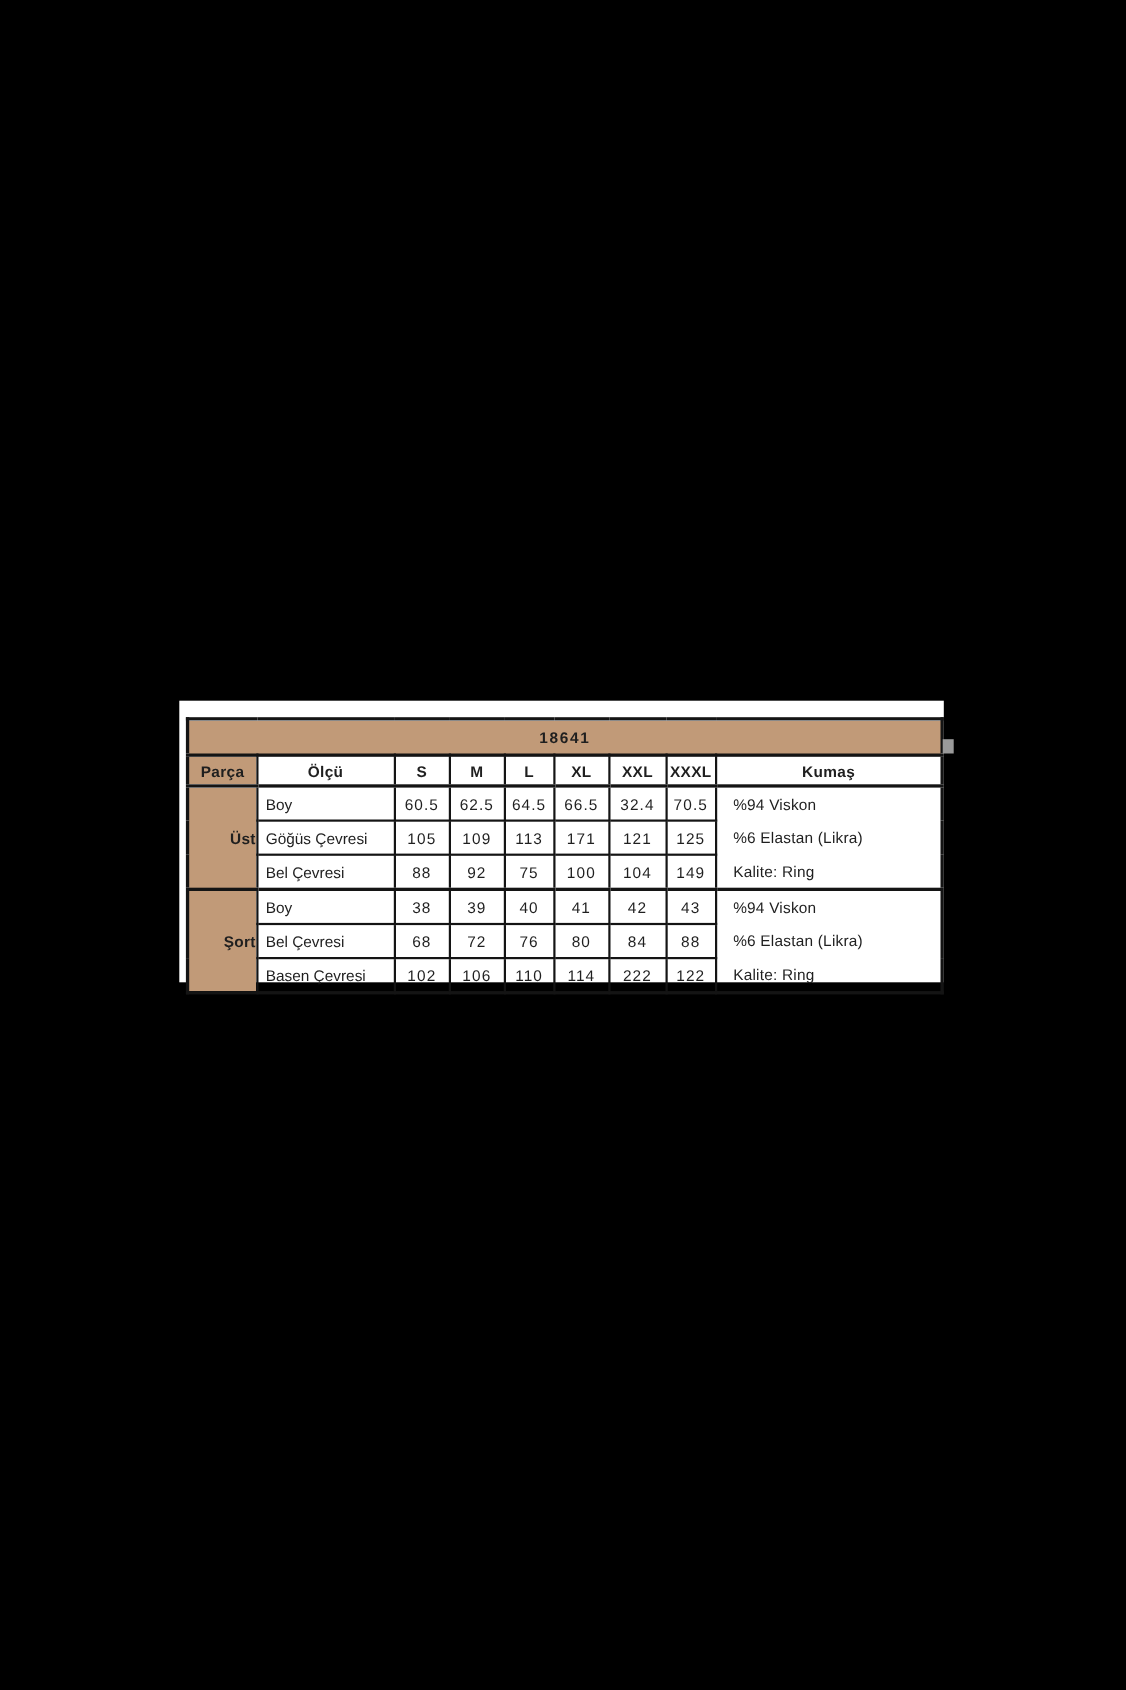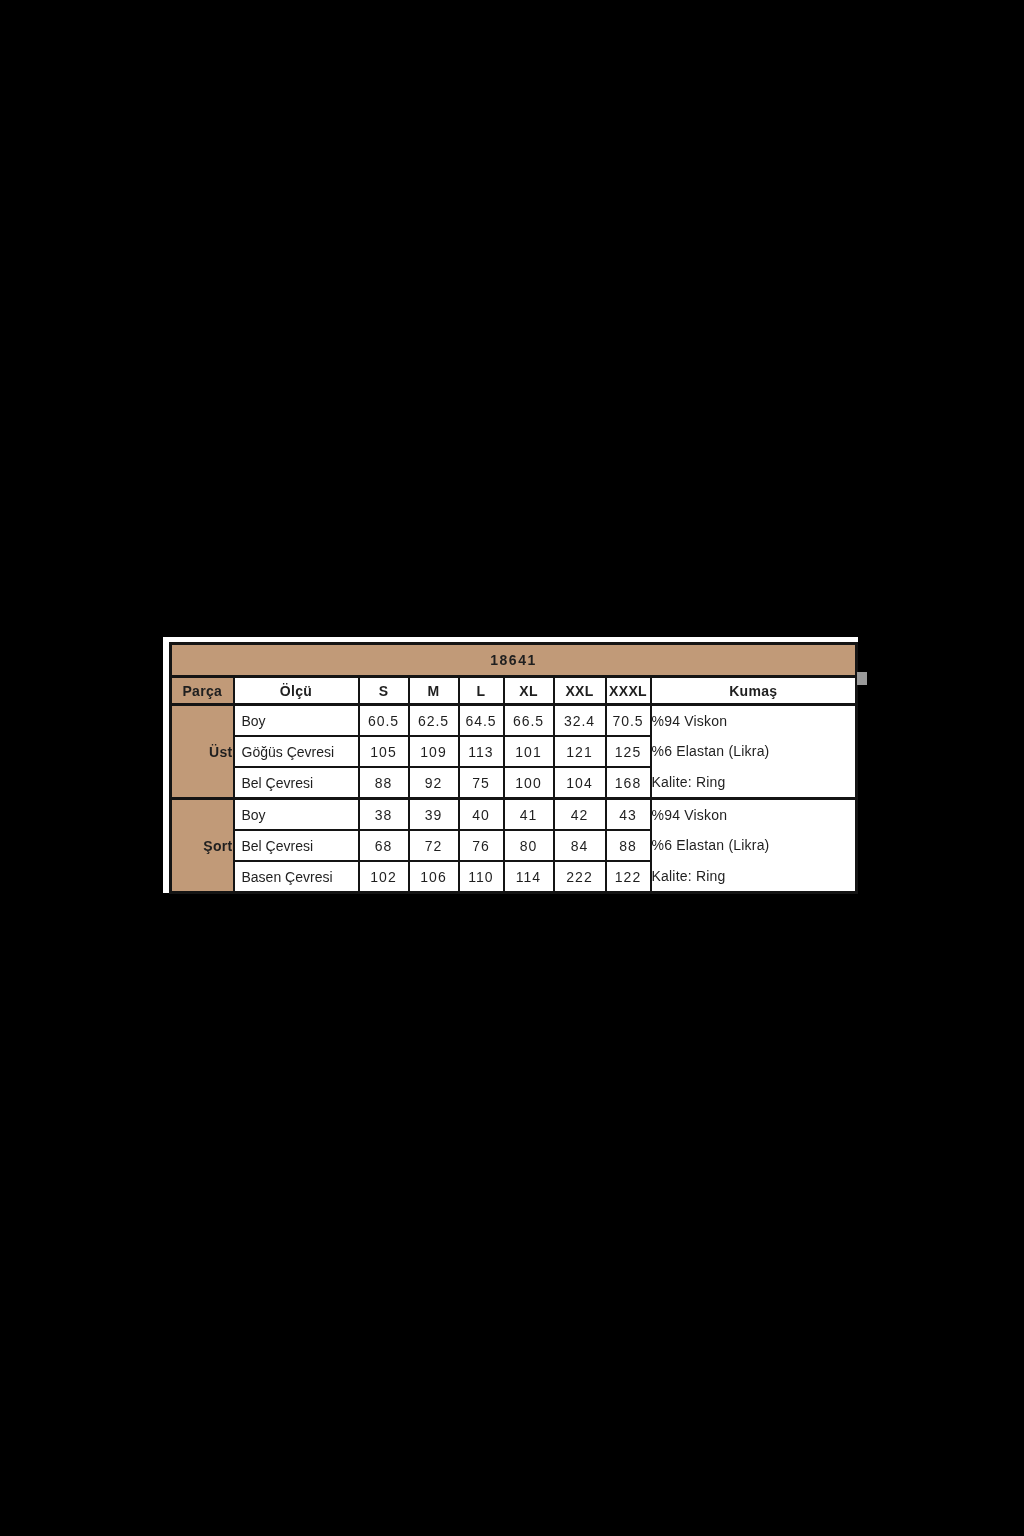--- a/index.html
+++ b/index.html
@@ -18,21 +18,21 @@
     position: absolute;
     left: 163px;
     top: 637px;
     width: 695px;
     height: 256px;
     background: var(--panel-bg, #ffffff);
   }
   table.size-table {
     position: absolute;
     left: 6px;
-    top: 5px;
+    top: 15px;
     border-collapse: collapse;
     table-layout: fixed;
     border: 3px solid var(--border, #141414);
   }
   td {
     border: 2px solid var(--border, #141414);
     color: var(--text, #1f1f1f);
     font-size: 14px;
     white-space: nowrap;
     overflow: hidden;
@@ -70,21 +70,21 @@
     padding-left: 7px;
     height: 29px;
   }
   td.val-cell {
     text-align: center;
     letter-spacing: 1px;
     font-size: 14px;
   }
   td.fabric-cell {
     vertical-align: top;
-    padding-left: 0;
+    padding-left: 15px;
     text-align: right;
   }
   .fabric-line {
     height: 30.3px;
     display: flex;
     align-items: center;
     letter-spacing: 0.2px;
   }
   .scroll-artifact {
     position: absolute;
@@ -139,32 +139,32 @@
             <div class="fabric-line">%94 Viskon</div>
             <div class="fabric-line">%6 Elastan (Likra)</div>
             <div class="fabric-line">Kalite: Ring</div>
           </td>
         </tr>
         <tr>
           <td class="label-cell">Göğüs Çevresi</td>
           <td class="val-cell">105</td>
           <td class="val-cell">109</td>
           <td class="val-cell">113</td>
-          <td class="val-cell">101</td>
+          <td class="val-cell">171</td>
           <td class="val-cell">121</td>
           <td class="val-cell">125</td>
         </tr>
         <tr>
           <td class="label-cell">Bel Çevresi</td>
           <td class="val-cell">88</td>
           <td class="val-cell">92</td>
           <td class="val-cell">75</td>
           <td class="val-cell">100</td>
           <td class="val-cell">104</td>
-          <td class="val-cell">168</td>
+          <td class="val-cell">149</td>
         </tr>
         <tr class="group-start">
           <td class="group-cell" rowspan="3">Şort</td>
           <td class="label-cell">Boy</td>
           <td class="val-cell">38</td>
           <td class="val-cell">39</td>
           <td class="val-cell">40</td>
           <td class="val-cell">41</td>
           <td class="val-cell">42</td>
           <td class="val-cell">43</td>

